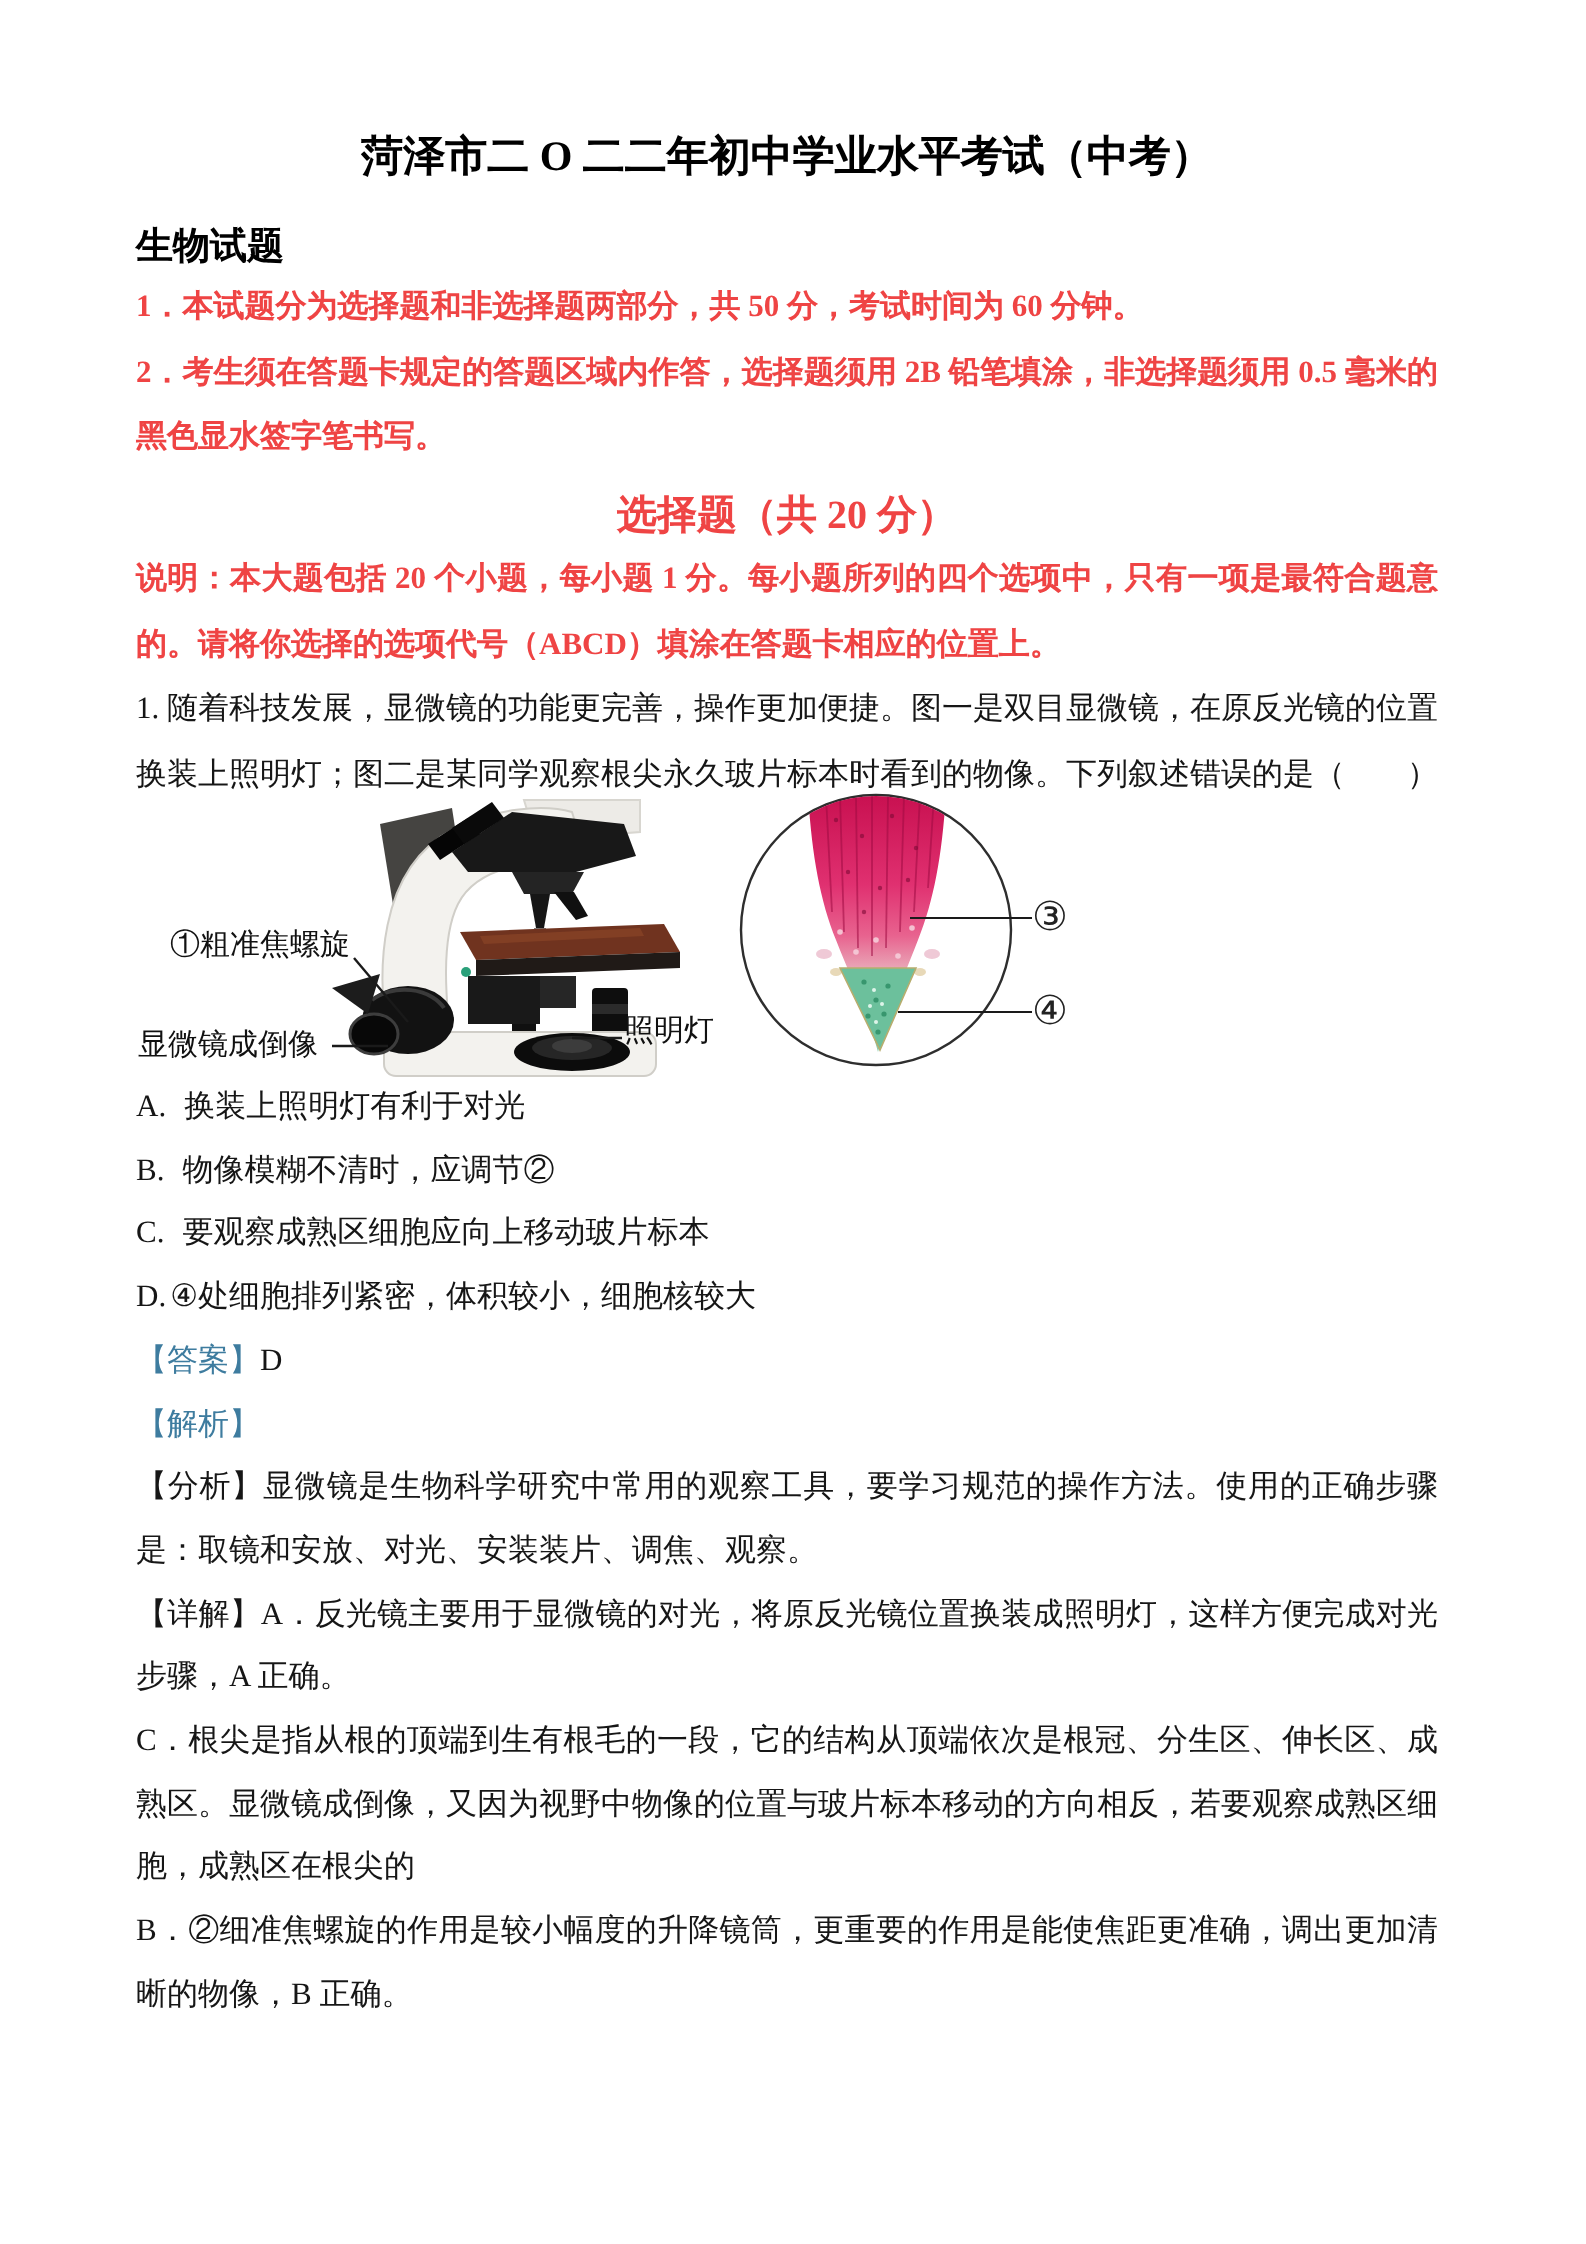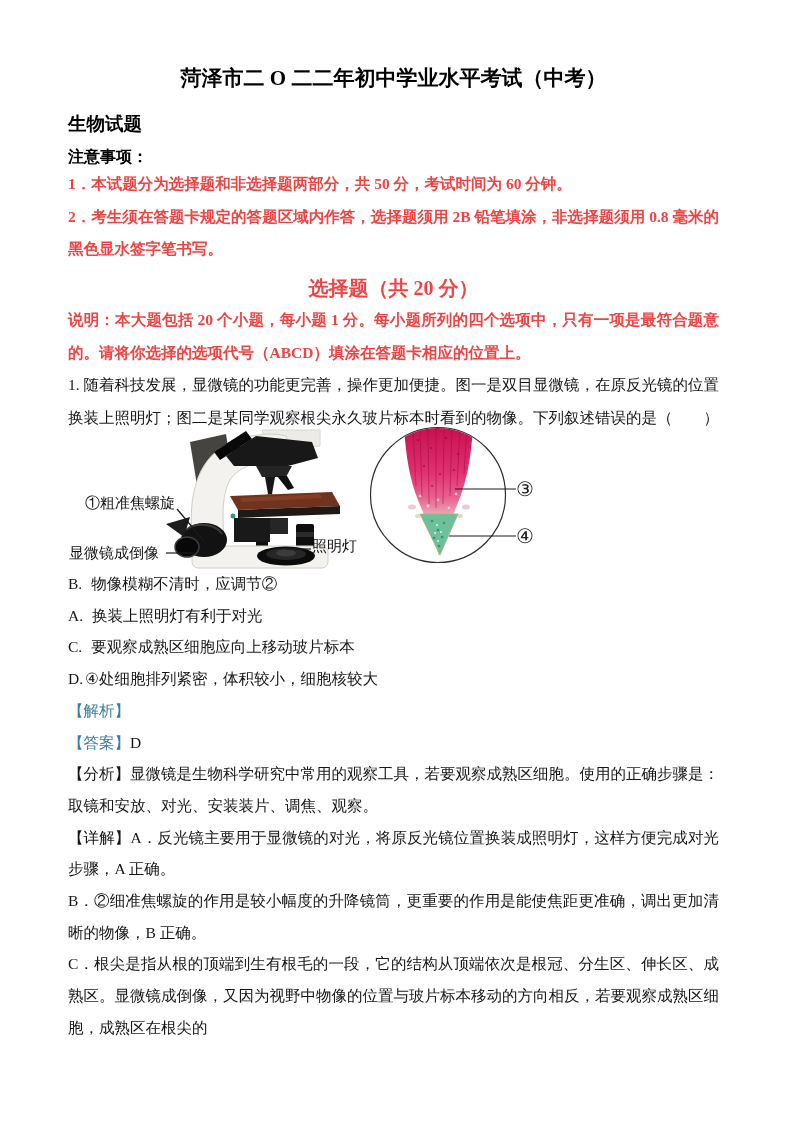--- a/index.html
+++ b/index.html
@@ -40,25 +40,24 @@
 </style>
 </head>
 <body>
 
 <div class="page">
   <div class="inner">
 
     <h1 class="doc-title">菏泽市二 O 二二年初中学业水平考试（中考）</h1>
     <h2 class="doc-subtitle">生物试题</h2>
 
-    <p class="notice-heading">注意事项：</p>
 
     <div class="flow">
       <p class="bold">1．本试题分为选择题和非选择题两部分，共 50 分，考试时间为 60 分钟。</p>
-      <p class="bold just">2．考生须在答题卡规定的答题区域内作答，选择题须用 2B 铅笔填涂，非选择题须用 0.8 毫米的黑色显水签字笔书写。</p>
+      <p class="bold just">2．考生须在答题卡规定的答题区域内作答，选择题须用 2B 铅笔填涂，非选择题须用 0.5 毫米的黑色显水签字笔书写。</p>
       <p class="bold center sec-title">选择题（共 20 分）</p>
       <p class="bold just">说明：本大题包括 20 个小题，每小题 1 分。每小题所列的四个选项中，只有一项是最符合题意的。请将你选择的选项代号（ABCD）填涂在答题卡相应的位置上。</p>
       <p class="just"><span>1.</span> <span>随着科技发展，显微镜的功能更完善，操作更加便捷。图一是双目显微镜，在原反光镜的位置换装上照明灯；图二是某同学观察根尖永久玻片标本时看到的物像。下列叙述错误的是（　　）</span></p>
     </div>
 
     <div class="figure-area">
       <svg width="660" height="158" viewBox="0 0 660 158">
 
         <g transform="translate(102,6)">
           <polygon points="20,12 56,4 60,30 50,72 30,74" fill="#454441"></polygon>
@@ -174,27 +173,27 @@
       </svg>
 
       <span class="fig-label" style="left:17px;top:59px;">①粗准焦螺旋</span>
       <span class="fig-label" style="left:1px;top:109px;">显微镜成倒像</span>
       <span class="fig-label" style="left:244px;top:102px;">照明灯</span>
       <span class="circ-num" style="left:448px;top:42px;">③</span>
       <span class="circ-num" style="left:448px;top:89px;">④</span>
     </div>
 
     <div class="flow2">
+      <p class="opt"><span>A.</span><span class="g"></span><span>换装上照明灯有利于对光</span></p>
       <p class="opt"><span>B.</span><span class="g"></span><span>物像模糊不清时，应调节②</span></p>
-      <p class="opt"><span>A.</span><span class="g"></span><span>换装上照明灯有利于对光</span></p>
       <p class="opt"><span>C.</span><span class="g"></span><span>要观察成熟区细胞应向上移动玻片标本</span></p>
       <p class="opt"><span>D.</span><span class="gs"></span><span>④处细胞排列紧密，体积较小，细胞核较大</span></p>
 
+      <p><span class="accent">【答案】</span><span>D</span></p>
       <p><span class="accent">【解析】</span></p>
-      <p><span class="accent">【答案】</span><span>D</span></p>
-      <p class="just">【分析】显微镜是生物科学研究中常用的观察工具，若要观察成熟区细胞。使用的正确步骤是：取镜和安放、对光、安装装片、调焦、观察。</p>
+      <p class="just">【分析】显微镜是生物科学研究中常用的观察工具，要学习规范的操作方法。使用的正确步骤是：取镜和安放、对光、安装装片、调焦、观察。</p>
       <p class="just">【详解】A．反光镜主要用于显微镜的对光，将原反光镜位置换装成照明灯，这样方便完成对光步骤，A 正确。</p>
+      <p class="just">C．根尖是指从根的顶端到生有根毛的一段，它的结构从顶端依次是根冠、分生区、伸长区、成熟区。显微镜成倒像，又因为视野中物像的位置与玻片标本移动的方向相反，若要观察成熟区细胞，成熟区在根尖的</p>
       <p class="just">B．②细准焦螺旋的作用是较小幅度的升降镜筒，更重要的作用是能使焦距更准确，调出更加清晰的物像，B 正确。</p>
-      <p class="just">C．根尖是指从根的顶端到生有根毛的一段，它的结构从顶端依次是根冠、分生区、伸长区、成熟区。显微镜成倒像，又因为视野中物像的位置与玻片标本移动的方向相反，若要观察成熟区细胞，成熟区在根尖的</p>
     </div>
 
   </div>
 </div>
 
 </body></html>

